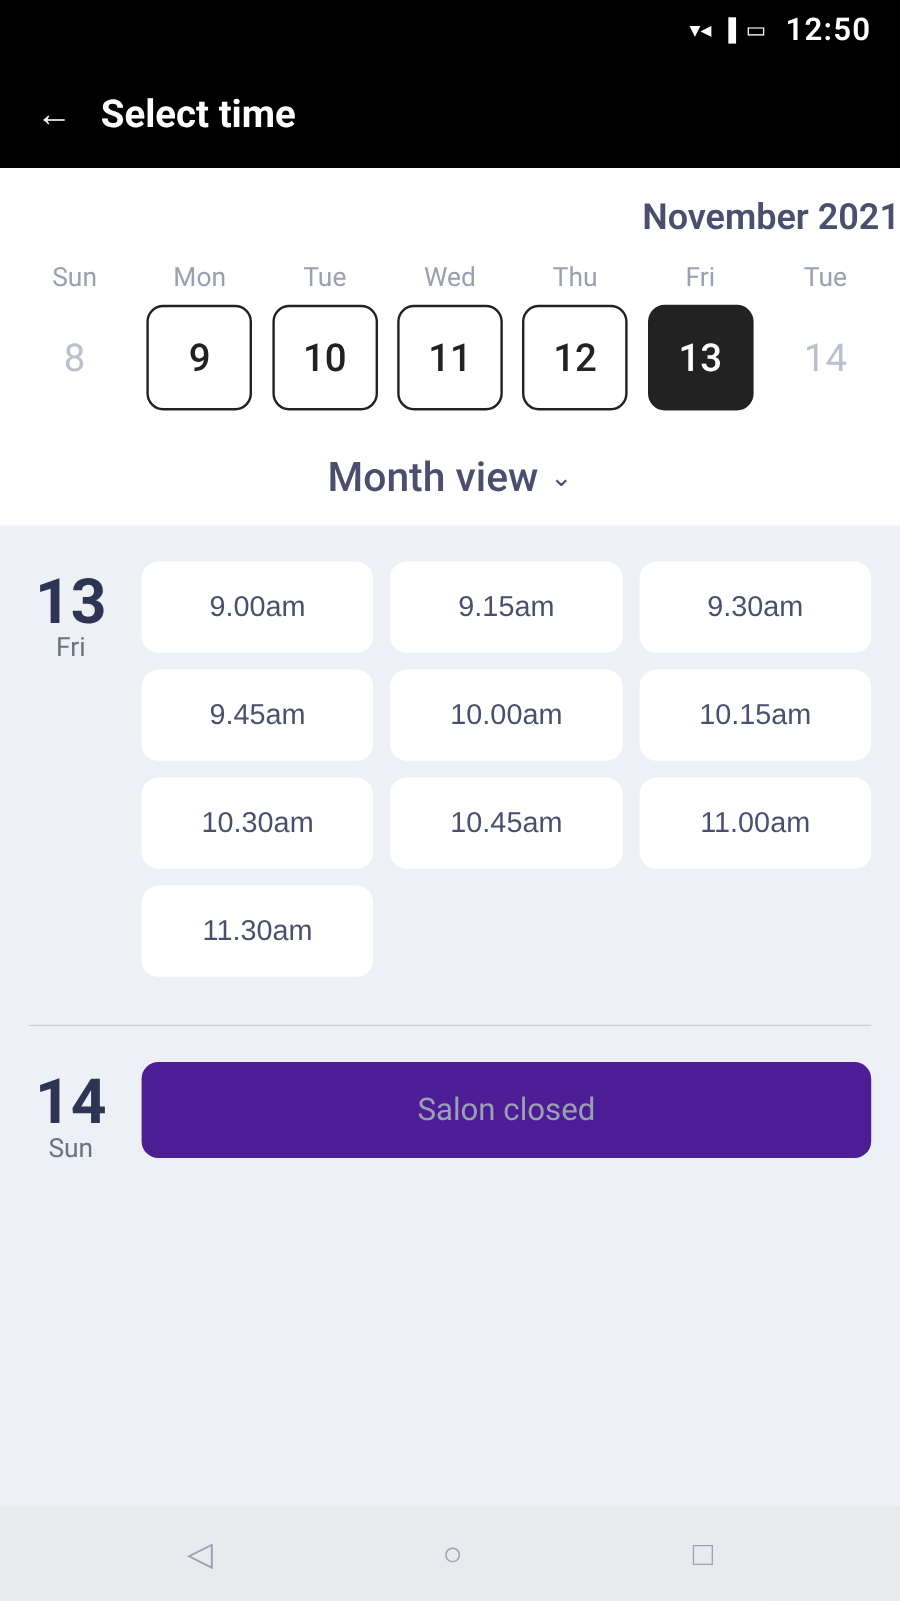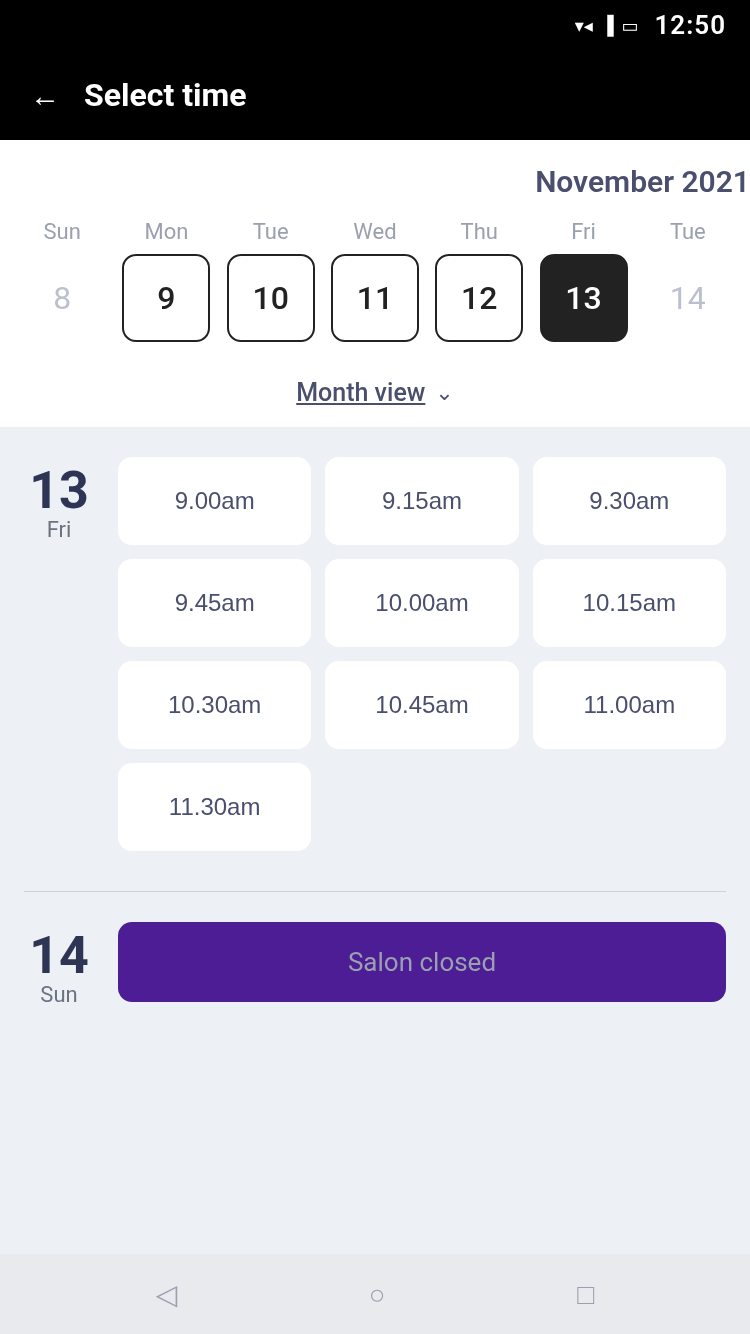--- a/index.html
+++ b/index.html
@@ -127,24 +127,23 @@
     
     .month-view-row {
       display: flex;
       justify-content: center;
       align-items: center;
       gap: 10px;
       padding: 16px 0 20px 0;
       background: #fff;
     }
     .month-view-label {
-      font-size: 25px;
+      font-size: 34px;
       color: #4a4f6e;
       font-weight: 500;
-      text-decoration: underline;
     }
     .chevron-down {
       font-size: 22px;
       color: #4a4f6e;
     }
 
     
     .slots-section {
       background: #edf0f5;
       flex: 1;
@@ -177,21 +176,21 @@
     }
     .slots-grid {
       flex: 1;
       display: grid;
       grid-template-columns: repeat(3, 1fr);
       gap: 14px;
     }
     .time-slot {
       background: #fff;
       border-radius: 14px;
-      height: 88px;
+      height: 76px;
       display: flex;
       align-items: center;
       justify-content: center;
       font-size: 24px;
       color: #4a4f6e;
       font-weight: 400;
       cursor: pointer;
       border: none;
     }
     .closed-slot {

